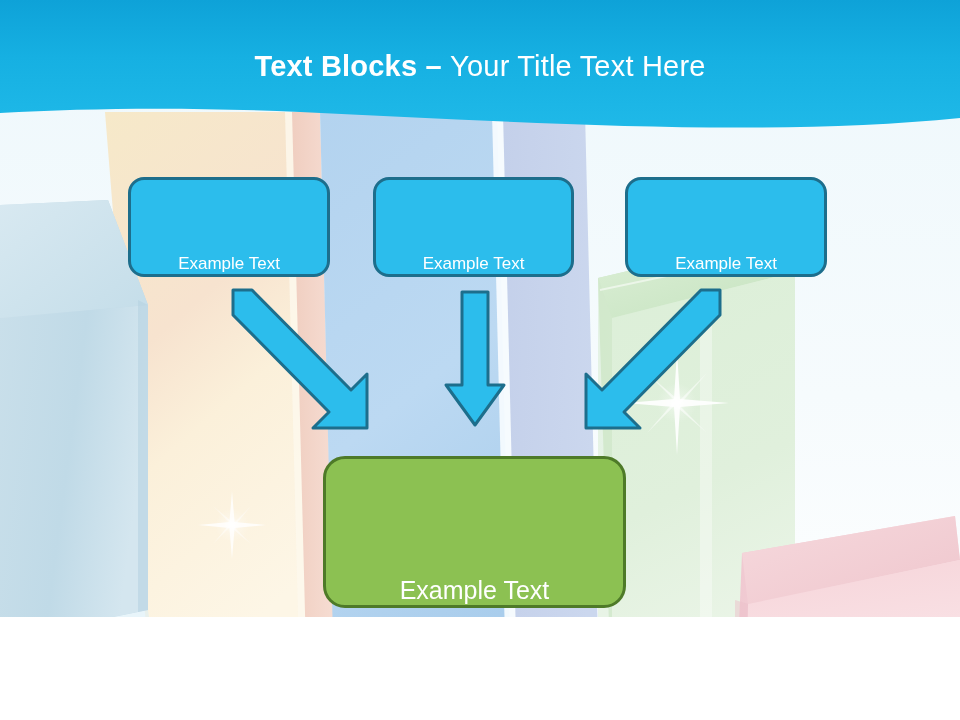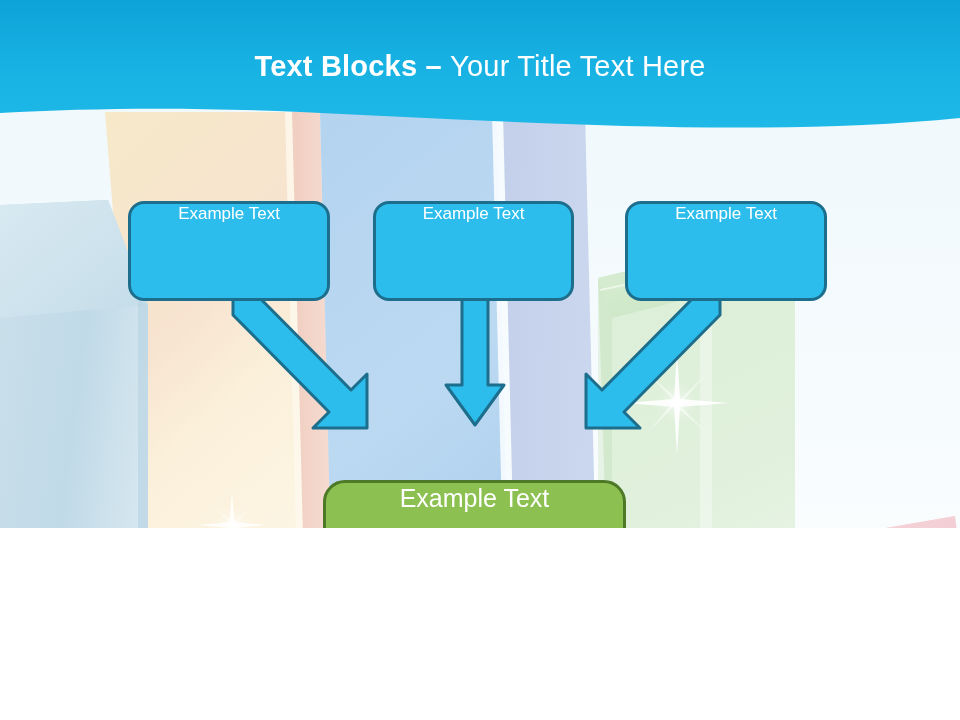--- a/index.html
+++ b/index.html
@@ -6,21 +6,21 @@
     margin: 0;
     padding: 0;
     background: #ffffff;
   }
   body {
     font-family: "Liberation Sans", sans-serif;
   }
   #slide {
     position: relative;
     width: 960px;
-    height: 528px;
+    height: 617px;
     overflow: hidden;
     background: #f4fafd;
   }
   #bg-svg, #fx-svg {
     position: absolute;
     left: 0;
     top: 0;
     width: 960px;
     height: 720px;
   }
@@ -38,27 +38,26 @@
     white-space: nowrap;
     z-index: 6;
   }
   .title .t-bold { font-weight: bold; }
   .title .t-reg  { font-weight: normal; }
 
   .node {
     position: absolute;
     box-sizing: border-box;
     display: flex;
-    align-items: flex-start;
+    align-items: flex-end;
     justify-content: center;
     text-align: center;
     color: #ffffff;
     z-index: 5;
     line-height: 1.2;
-    margin-top: 24px;
   }
   .node-blue {
     background: #2cbdec;
     border: 3px solid #1d6e8c;
     border-radius: 16px;
     font-size: 17px;
   }
   .node-green {
     background: #8cc152;
     border: 3px solid #4e7a28;

